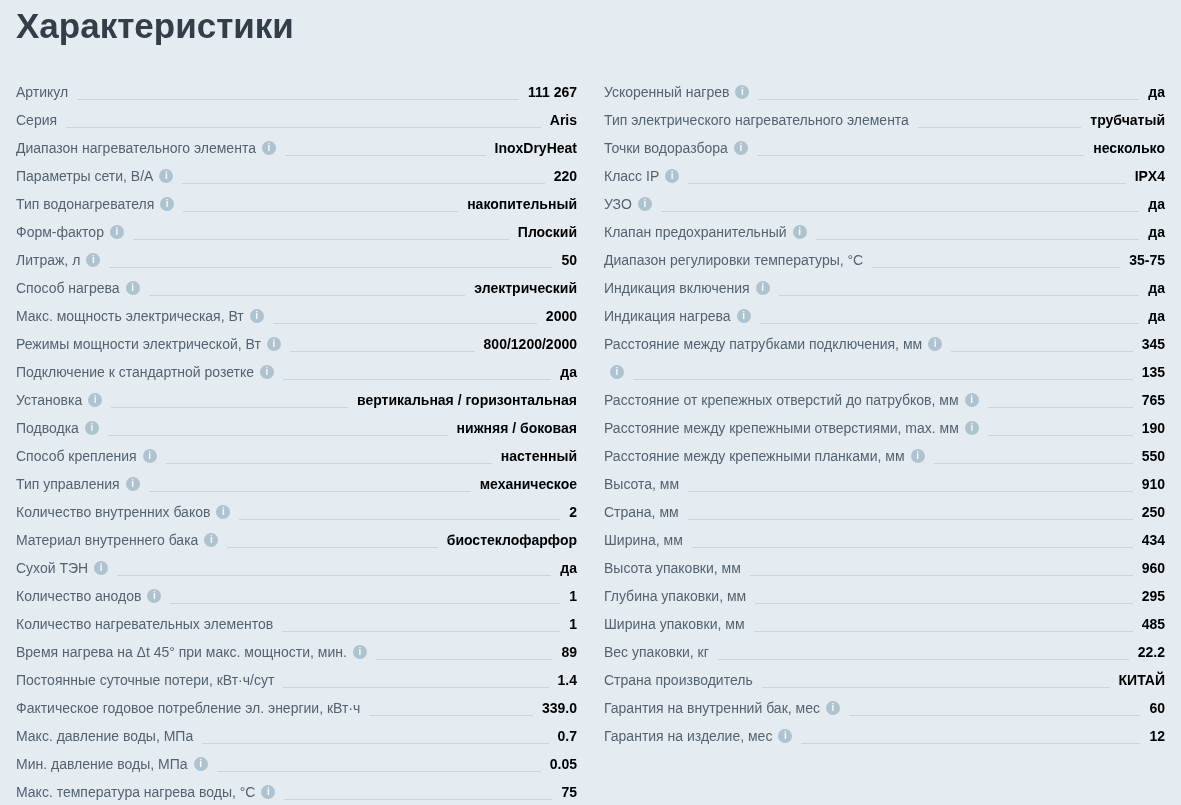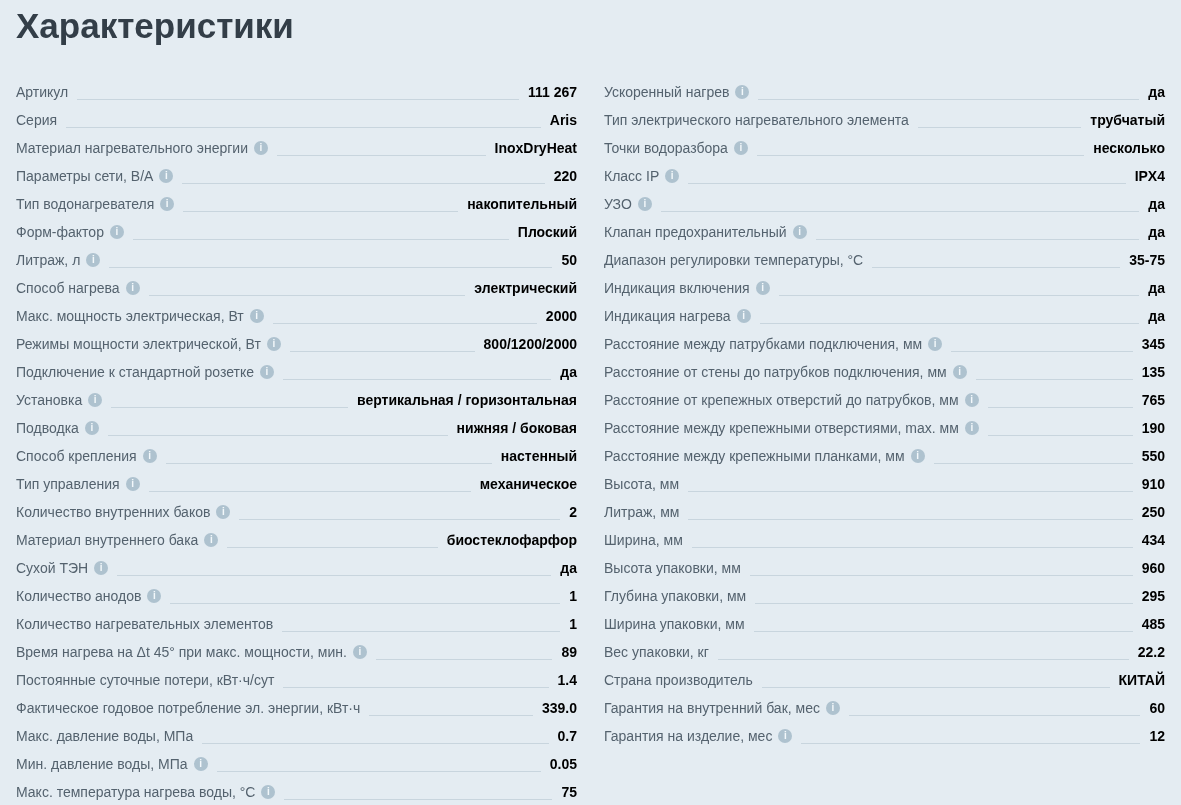--- a/index.html
+++ b/index.html
@@ -81,21 +81,21 @@
           <span class="spec-label">Артикул</span>
           <span class="leader-line"></span>
           <span class="spec-value">111 267</span>
         </div>
         <div class="spec-row">
           <span class="spec-label">Серия</span>
           <span class="leader-line"></span>
           <span class="spec-value">Aris</span>
         </div>
         <div class="spec-row">
-          <span class="spec-label">Материал нагревательного энергии</span>
+          <span class="spec-label">Диапазон нагревательного элемента</span>
           <span class="info-icon">i</span>
           <span class="leader-line"></span>
           <span class="spec-value">InoxDryHeat</span>
         </div>
         <div class="spec-row">
           <span class="spec-label">Параметры сети, В/А</span>
           <span class="info-icon">i</span>
           <span class="leader-line"></span>
           <span class="spec-value">220</span>
         </div>
@@ -281,21 +281,20 @@
           <span class="leader-line"></span>
           <span class="spec-value">да</span>
         </div>
         <div class="spec-row">
           <span class="spec-label">Расстояние между патрубками подключения, мм</span>
           <span class="info-icon">i</span>
           <span class="leader-line"></span>
           <span class="spec-value">345</span>
         </div>
         <div class="spec-row">
-          <span class="spec-label">Расстояние от стены до патрубков подключения, мм</span>
           <span class="info-icon">i</span>
           <span class="leader-line"></span>
           <span class="spec-value">135</span>
         </div>
         <div class="spec-row">
           <span class="spec-label">Расстояние от крепежных отверстий до патрубков, мм</span>
           <span class="info-icon">i</span>
           <span class="leader-line"></span>
           <span class="spec-value">765</span>
         </div>
@@ -310,21 +309,21 @@
           <span class="info-icon">i</span>
           <span class="leader-line"></span>
           <span class="spec-value">550</span>
         </div>
         <div class="spec-row">
           <span class="spec-label">Высота, мм</span>
           <span class="leader-line"></span>
           <span class="spec-value">910</span>
         </div>
         <div class="spec-row">
-          <span class="spec-label">Литраж, мм</span>
+          <span class="spec-label">Страна, мм</span>
           <span class="leader-line"></span>
           <span class="spec-value">250</span>
         </div>
         <div class="spec-row">
           <span class="spec-label">Ширина, мм</span>
           <span class="leader-line"></span>
           <span class="spec-value">434</span>
         </div>
         <div class="spec-row">
           <span class="spec-label">Высота упаковки, мм</span>

